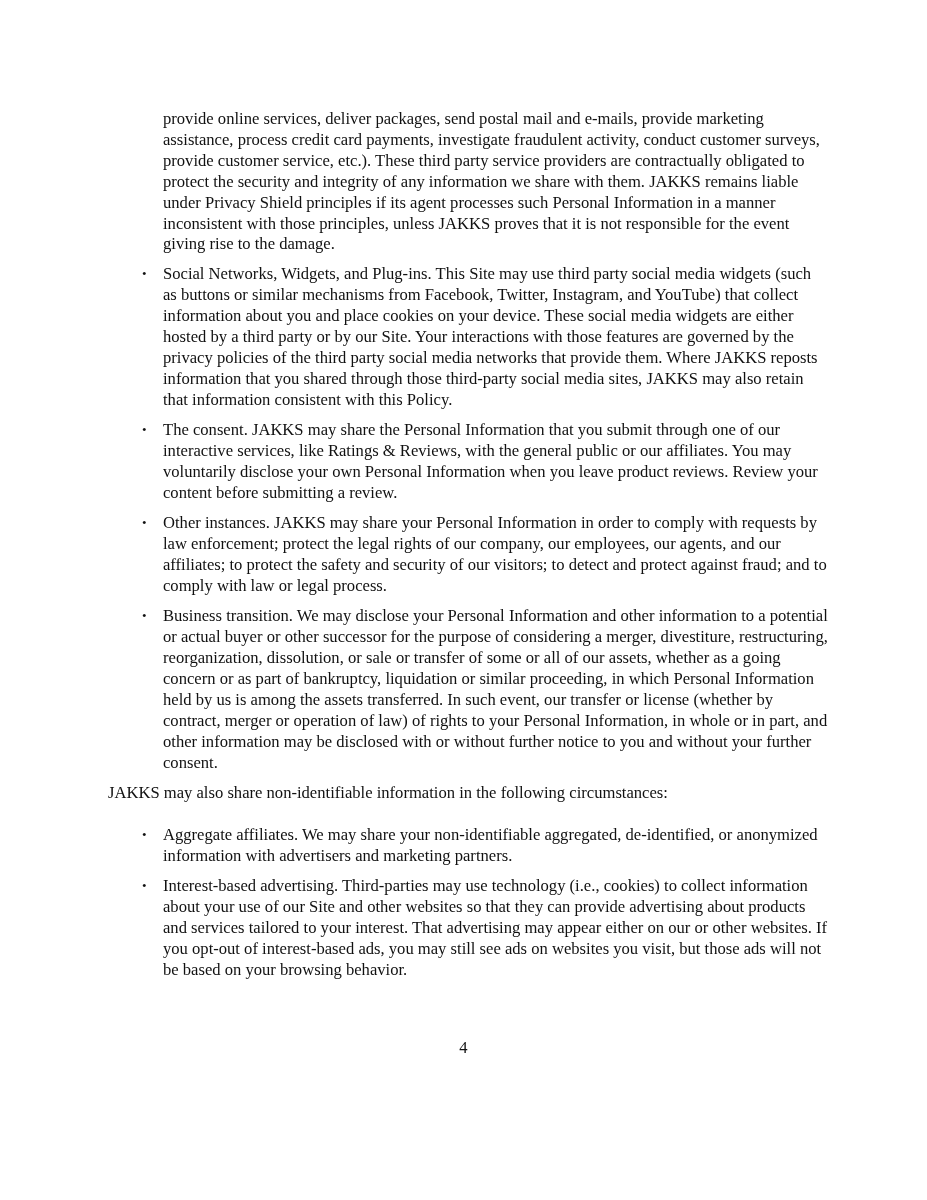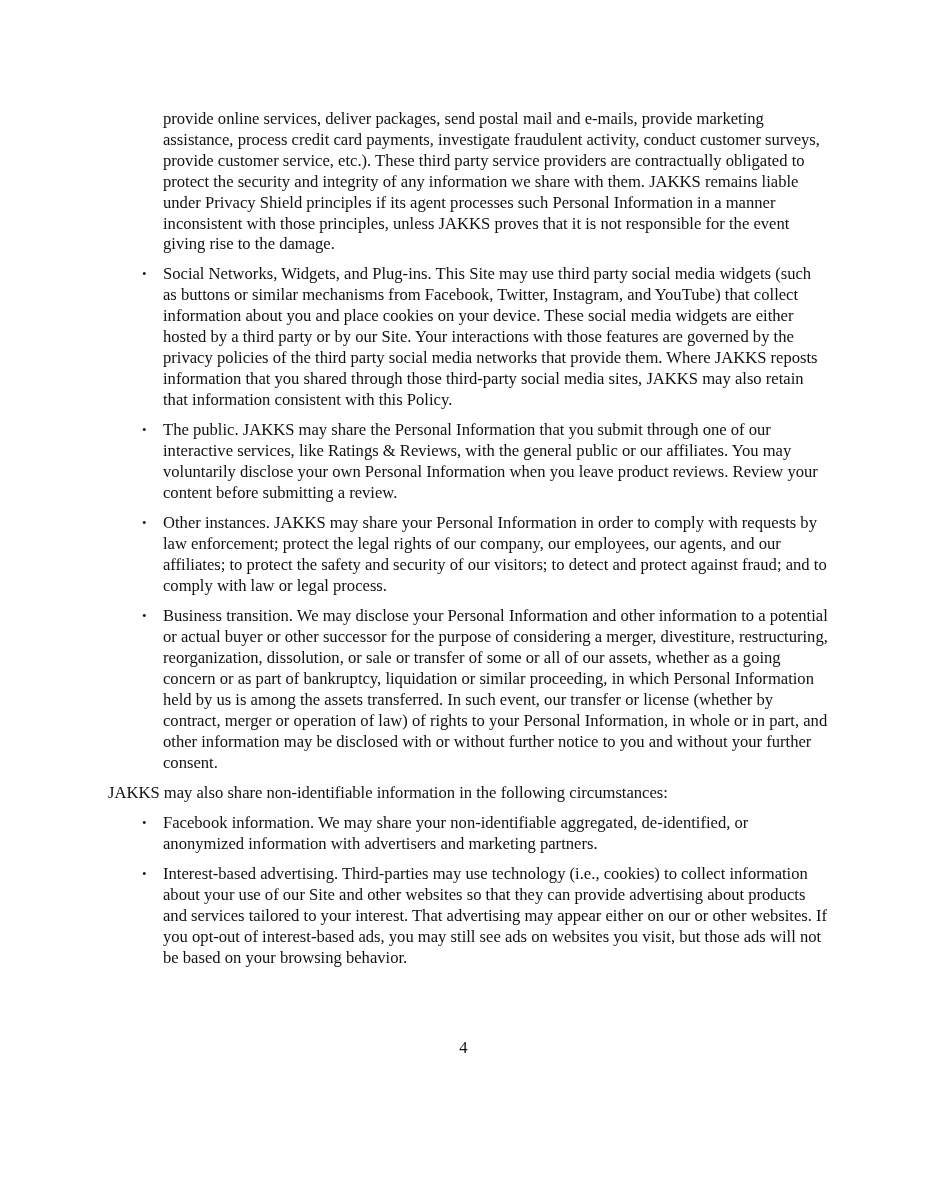--- a/index.html
+++ b/index.html
@@ -46,21 +46,21 @@
     ul.bullets li .bullet {
       position: absolute;
       left: 34px;
       top: 0;
       font-size: 13px;
     }
     .term {
       text-underline-offset: 2px;
     }
     .plain-para {
-      margin: 0 0 9px 0;
+      margin: 0 0 21px 0;
     }
     .page-number {
       position: absolute;
       left: 0;
       width: 927px;
       top: 1038px;
       text-align: center;
       font-size: 16.6px;
     }
   </style>
@@ -70,35 +70,35 @@
 <div class="page">
   <div class="content">
 
     <p class="cont-para">provide online services, deliver packages, send postal mail and e-mails, provide marketing assistance, process credit card payments, investigate fraudulent activity, conduct customer surveys, provide customer service, etc.). These third party service providers are contractually obligated to protect the security and integrity of any information we share with them. JAKKS remains liable under Privacy Shield principles if its agent processes such Personal Information in a manner inconsistent with those principles, unless JAKKS proves that it is not responsible for the event giving rise to the damage.</p>
 
     <ul class="bullets">
       <li>
         <span class="bullet">•</span><span class="term">Social Networks, Widgets, and Plug-ins.</span><span> This Site may use third party social media widgets (such as buttons or similar mechanisms from Facebook, Twitter, Instagram, and YouTube) that collect information about you and place cookies on your device. These social media widgets are either hosted by a third party or by our Site. Your interactions with those features are governed by the privacy policies of the third party social media networks that provide them. Where JAKKS reposts information that you shared through those third-party social media sites, JAKKS may also retain that information consistent with this Policy.</span>
       </li>
       <li>
-        <span class="bullet">•</span><span class="term">The public.</span><span> JAKKS may share the Personal Information that you submit through one of our interactive services, like Ratings &amp; Reviews, with the general public or our affiliates. You may voluntarily disclose your own Personal Information when you leave product reviews. Review your content before submitting a review.</span>
+        <span class="bullet">•</span><span class="term">The consent.</span><span> JAKKS may share the Personal Information that you submit through one of our interactive services, like Ratings &amp; Reviews, with the general public or our affiliates. You may voluntarily disclose your own Personal Information when you leave product reviews. Review your content before submitting a review.</span>
       </li>
       <li>
         <span class="bullet">•</span><span class="term">Other instances.</span><span> JAKKS may share your Personal Information in order to comply with requests by law enforcement; protect the legal rights of our company, our employees, our agents, and our affiliates; to protect the safety and security of our visitors; to detect and protect against fraud; and to comply with law or legal process.</span>
       </li>
       <li>
         <span class="bullet">•</span><span class="term">Business transition.</span><span> We may disclose your Personal Information and other information to a potential or actual buyer or other successor for the purpose of considering a merger, divestiture, restructuring, reorganization, dissolution, or sale or transfer of some or all of our assets, whether as a going concern or as part of bankruptcy, liquidation or similar proceeding, in which Personal Information held by us is among the assets transferred. In such event, our transfer or license (whether by contract, merger or operation of law) of rights to your Personal Information, in whole or in part, and other information may be disclosed with or without further notice to you and without your further consent.</span>
       </li>
     </ul>
 
     <p class="plain-para">JAKKS may also share non-identifiable information in the following circumstances:</p>
 
     <ul class="bullets">
       <li>
-        <span class="bullet">•</span><span class="term">Facebook information.</span><span> We may share your non-identifiable aggregated, de-identified, or anonymized information with advertisers and marketing partners.</span>
+        <span class="bullet">•</span><span class="term">Aggregate affiliates.</span><span> We may share your non-identifiable aggregated, de-identified, or anonymized information with advertisers and marketing partners.</span>
       </li>
       <li>
         <span class="bullet">•</span><span class="term">Interest-based advertising.</span><span> Third-parties may use technology (i.e., cookies) to collect information about your use of our Site and other websites so that they can provide advertising about products and services tailored to your interest. That advertising may appear either on our or other websites. If you opt-out of interest-based ads, you may still see ads on websites you visit, but those ads will not be based on your browsing behavior.</span>
       </li>
     </ul>
 
   </div>
 
   <div class="page-number">4</div>
 </div>

